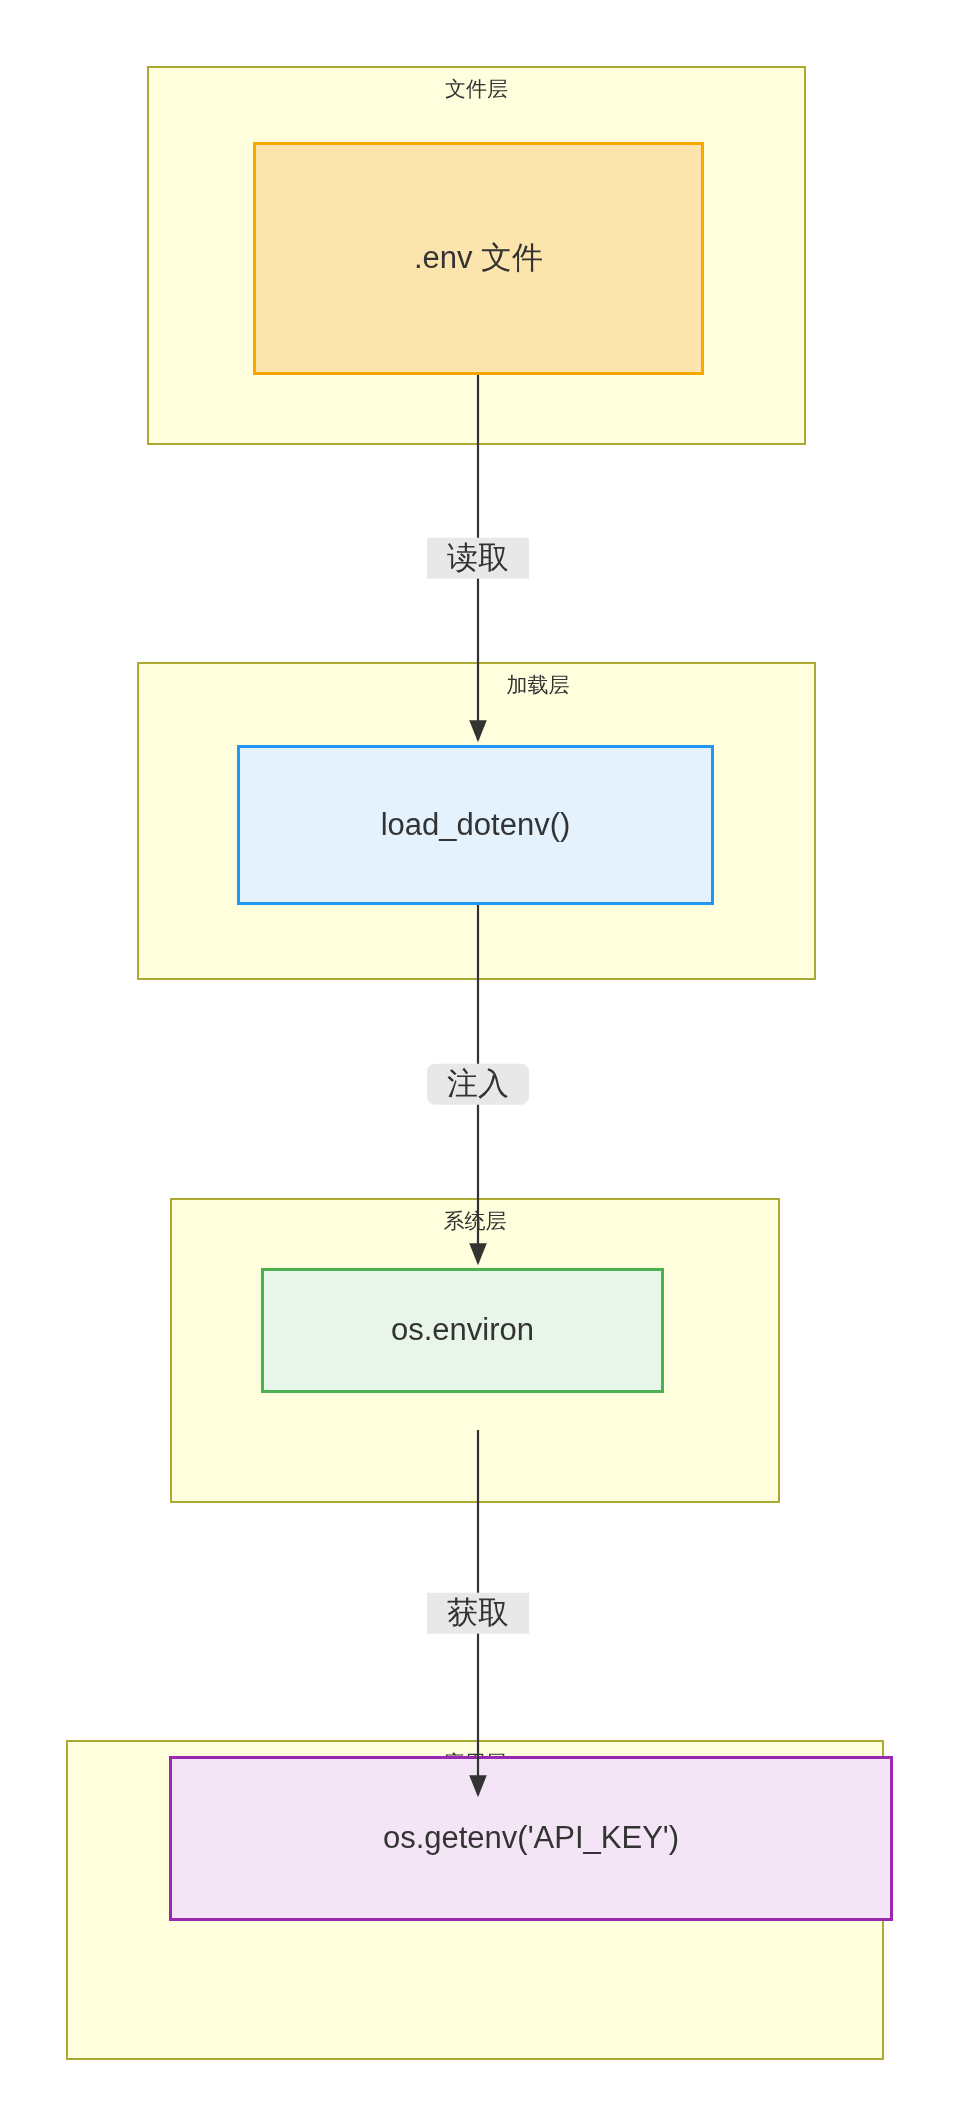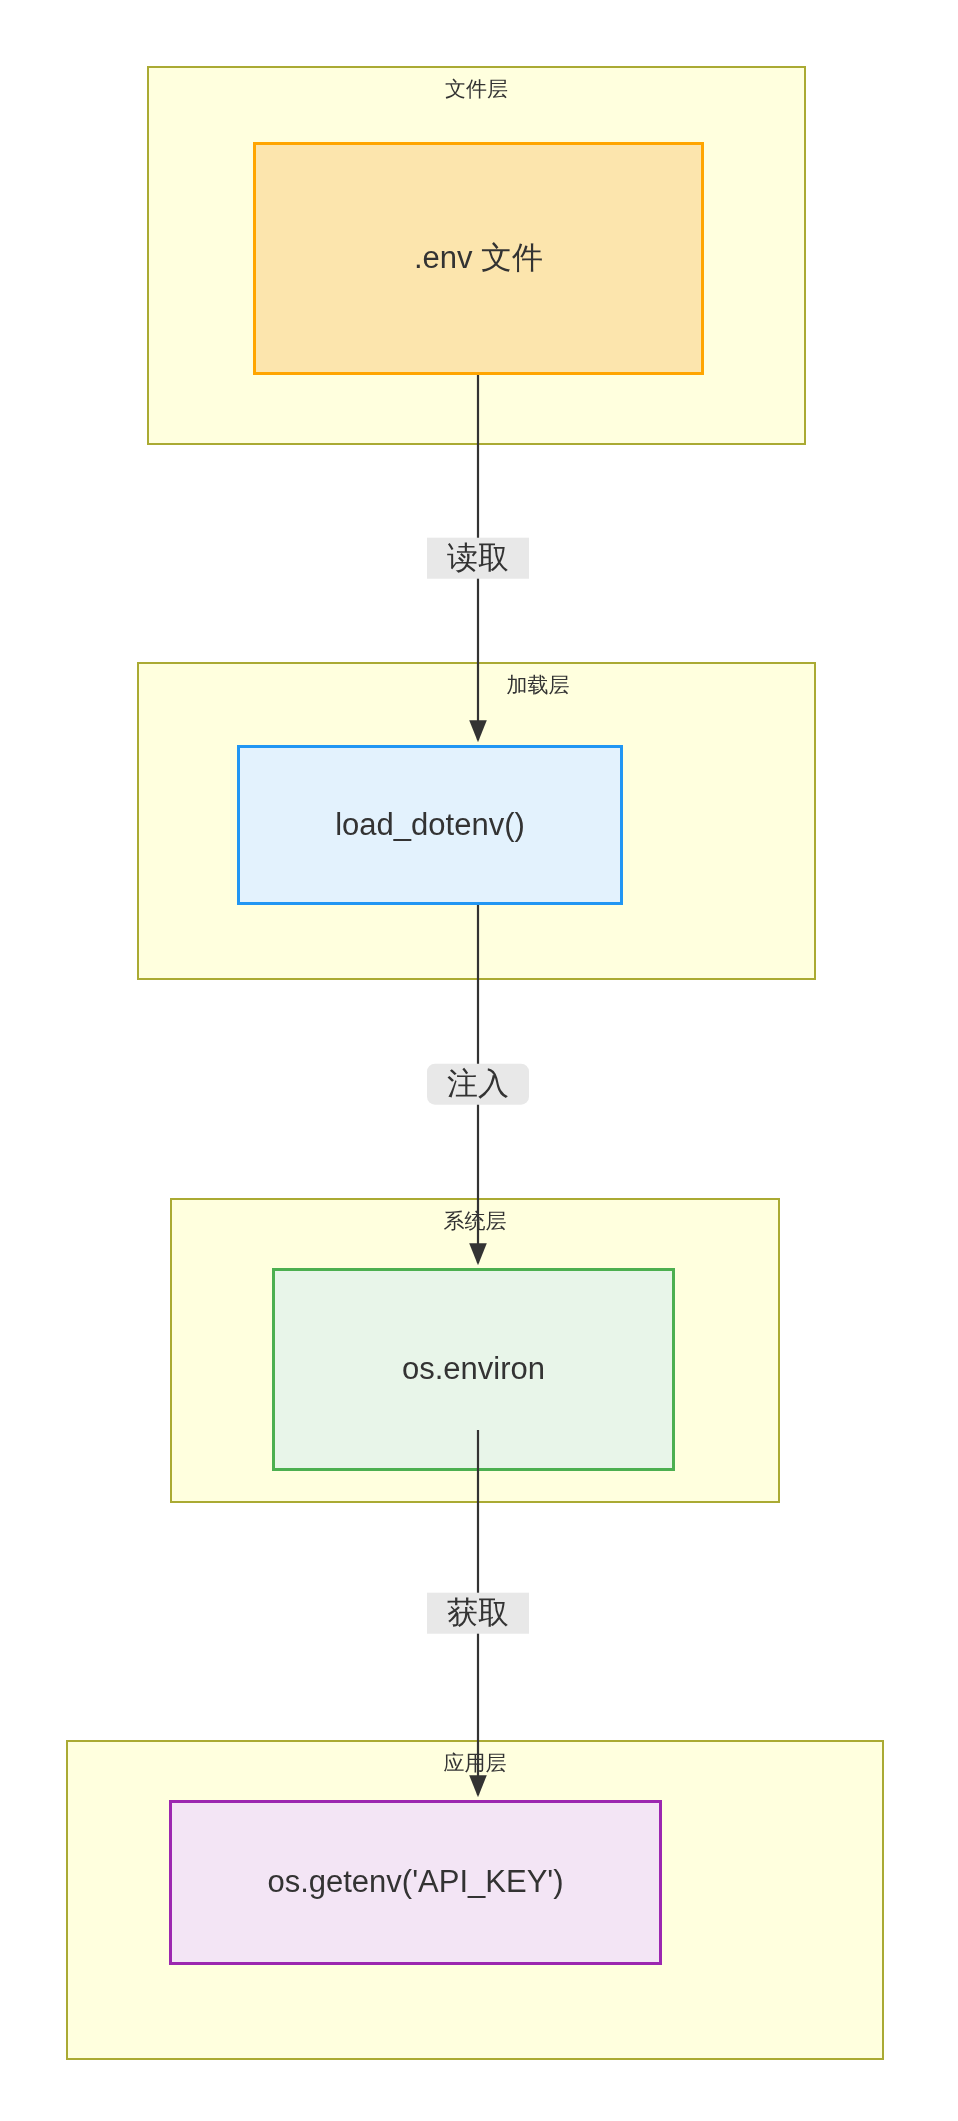--- a/index.html
+++ b/index.html
@@ -110,33 +110,33 @@
   <div class="layer-group" style="left:147px; top:66px; width:659px; height:379px;"></div>
   <div class="layer-title" style="left:147px; width:659px; top:77px;">文件层</div>
   <div class="node node-file" style="left:253px; top:142px; width:451px; height:233px;">
     <span class="node-line">.env 文件</span>
   </div>
 
   <div class="edge-label" style="left:478px; top:558px;">读取</div>
 
   <div class="layer-group" style="left:137px; top:662px; width:679px; height:318px;"></div>
   <div class="layer-title" style="left:137px; width:802px; top:673px;">加载层</div>
-  <div class="node node-loader" style="left:237px; top:745px; width:386px; height:160px;">
+  <div class="node node-loader" style="left:237px; top:745px; width:477px; height:160px;">
     <span class="node-line">load_dotenv()</span>
   </div>
 
   <div class="edge-label" style="left:478px; top:1084px;border-radius:8px;">注入</div>
 
   <div class="layer-group" style="left:170px; top:1198px; width:610px; height:305px;"></div>
   <div class="layer-title" style="left:170px; width:610px; top:1209px;">系统层</div>
-  <div class="node node-system" style="left:272px; top:1268px; width:403px; height:203px;">
+  <div class="node node-system" style="left:261px; top:1268px; width:403px; height:125px;">
     <span class="node-line">os.environ</span>
   </div>
 
   <div class="edge-label" style="left:478px; top:1613px;">获取</div>
 
   <div class="layer-group" style="left:66px; top:1740px; width:818px; height:320px;"></div>
   <div class="layer-title" style="left:66px; width:818px; top:1751px;">应用层</div>
-  <div class="node node-app" style="left:169px; top:1800px; width:493px; height:165px;">
+  <div class="node node-app" style="left:169px; top:1756px; width:724px; height:165px;">
     <span class="node-line">os.getenv('API_KEY')</span>
   </div>
 
 </div>
 
 </body></html>

